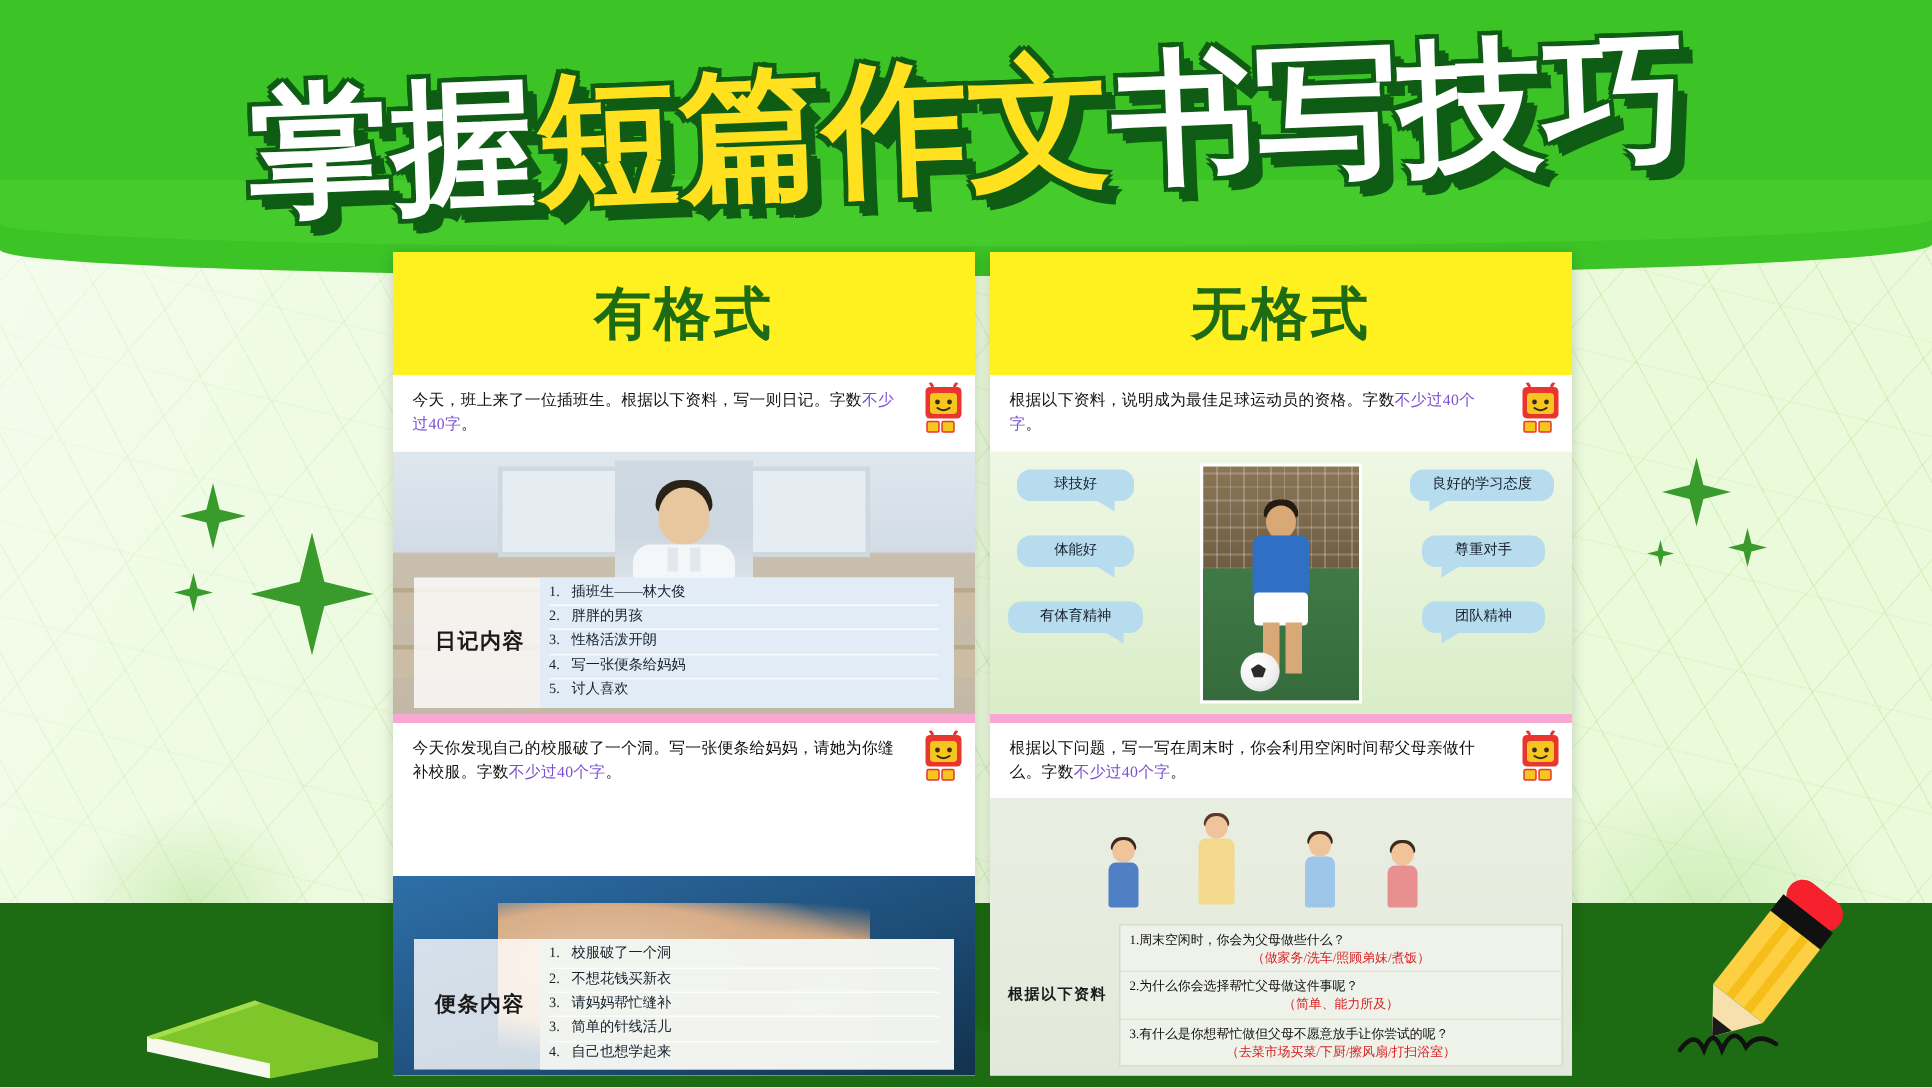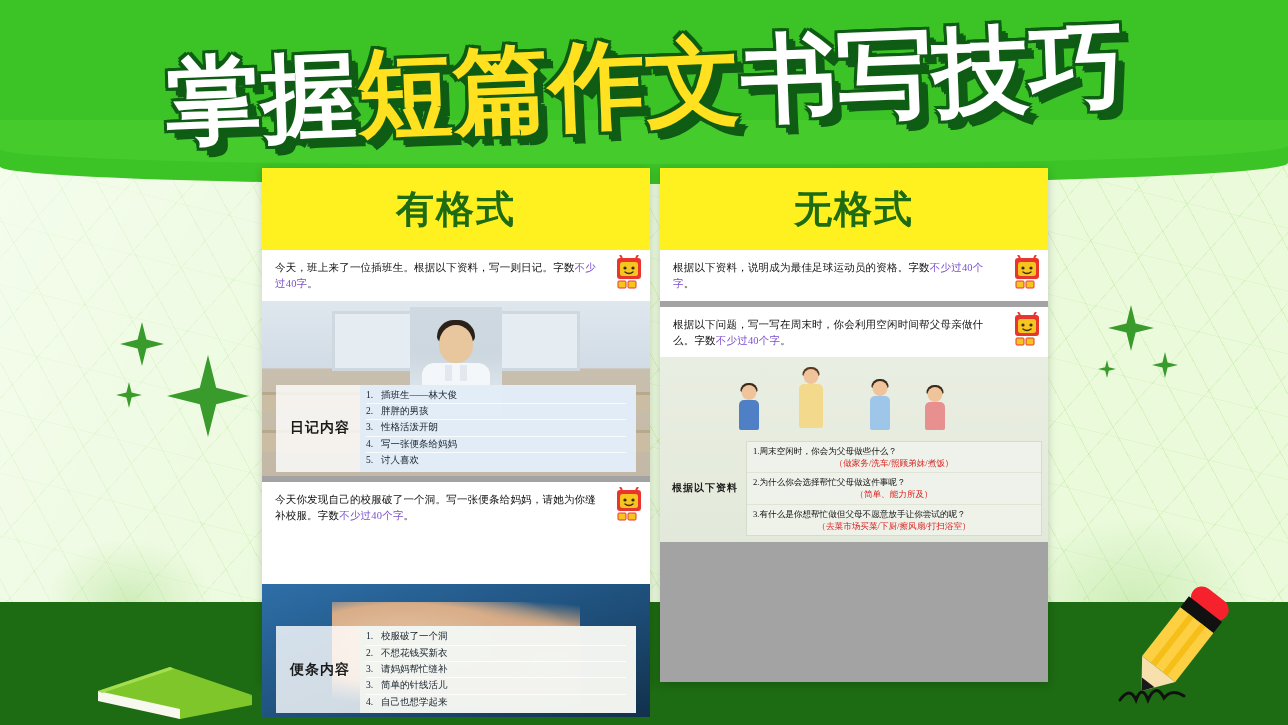--- a/index.html
+++ b/index.html
@@ -95,21 +95,21 @@
   }
   #title .ch.w { color: #ffffff; }
   #title .ch.y { color: #ffe11f; }
 
   
   .panel {
     position: absolute;
     top: 168px;
     width: 388px;
     height: 514px;
-    background: #a3a3a3;
+    background: #f9a8d4;
     box-shadow: 0 2px 9px rgba(0,0,0,.18);
   }
   #panel-left  { left: 262px; }
   #panel-right { left: 660px; }
 
   .panel-header {
     height: 82px;
     background: #fff01f;
     display: flex;
     align-items: center;
@@ -546,20 +546,40 @@
             <rect x="3" y="3" width="24" height="21" rx="3" fill="#e8352e"></rect>
             <rect x="6" y="7" width="18" height="14" rx="2.5" fill="#f7c51f"></rect>
             <circle cx="11" cy="13" r="1.6" fill="#3a2a12"></circle>
             <circle cx="19" cy="13" r="1.6" fill="#3a2a12"></circle>
             <path d="M11 17 Q15 20 19 17" stroke="#3a2a12" stroke-width="1.4" fill="none" stroke-linecap="round"></path>
             <path d="M8 3 L6 0" stroke="#e8352e" stroke-width="2"></path>
             <path d="M22 3 L24 0" stroke="#e8352e" stroke-width="2"></path>
             <rect x="4" y="26" width="8" height="7" rx="1" fill="#f7c51f" stroke="#e8352e" stroke-width="1"></rect>
             <rect x="14" y="26" width="8" height="7" rx="1" fill="#f7c51f" stroke="#e8352e" stroke-width="1"></rect>
           </svg>
+        </div>
+        <div class="soccer-media">
+          <div class="soccer-photo">
+            <div class="fence"></div>
+            <div class="kid-hair"></div>
+            <div class="kid-head"></div>
+            <div class="kid-shirt"></div>
+            <div class="kid-shorts"></div>
+            <div class="kid-leg l"></div>
+            <div class="kid-leg r"></div>
+            <div class="ball"></div>
+          </div>
+
+          <div class="bubble left" style="left:18px;top:12px;width:78px;">球技好</div>
+          <div class="bubble left" style="left:18px;top:56px;width:78px;">体能好</div>
+          <div class="bubble left" style="left:12px;top:100px;width:90px;">有体育精神</div>
+
+          <div class="bubble right" style="right:12px;top:12px;width:96px;">良好的学习态度</div>
+          <div class="bubble right" style="right:18px;top:56px;width:82px;">尊重对手</div>
+          <div class="bubble right" style="right:18px;top:100px;width:82px;">团队精神</div>
         </div>
       </div>
 
       <div class="qcard">
         <div class="prompt">
           <span>根据以下问题，写一写在周末时，你会利用空闲时间帮父母亲做什么。字数</span><span class="hl">不少过40个字</span><span>。</span>
           <svg class="mascot" viewBox="0 0 30 34">
             <rect x="3" y="3" width="24" height="21" rx="3" fill="#e8352e"></rect>
             <rect x="6" y="7" width="18" height="14" rx="2.5" fill="#f7c51f"></rect>
             <circle cx="11" cy="13" r="1.6" fill="#3a2a12"></circle>

